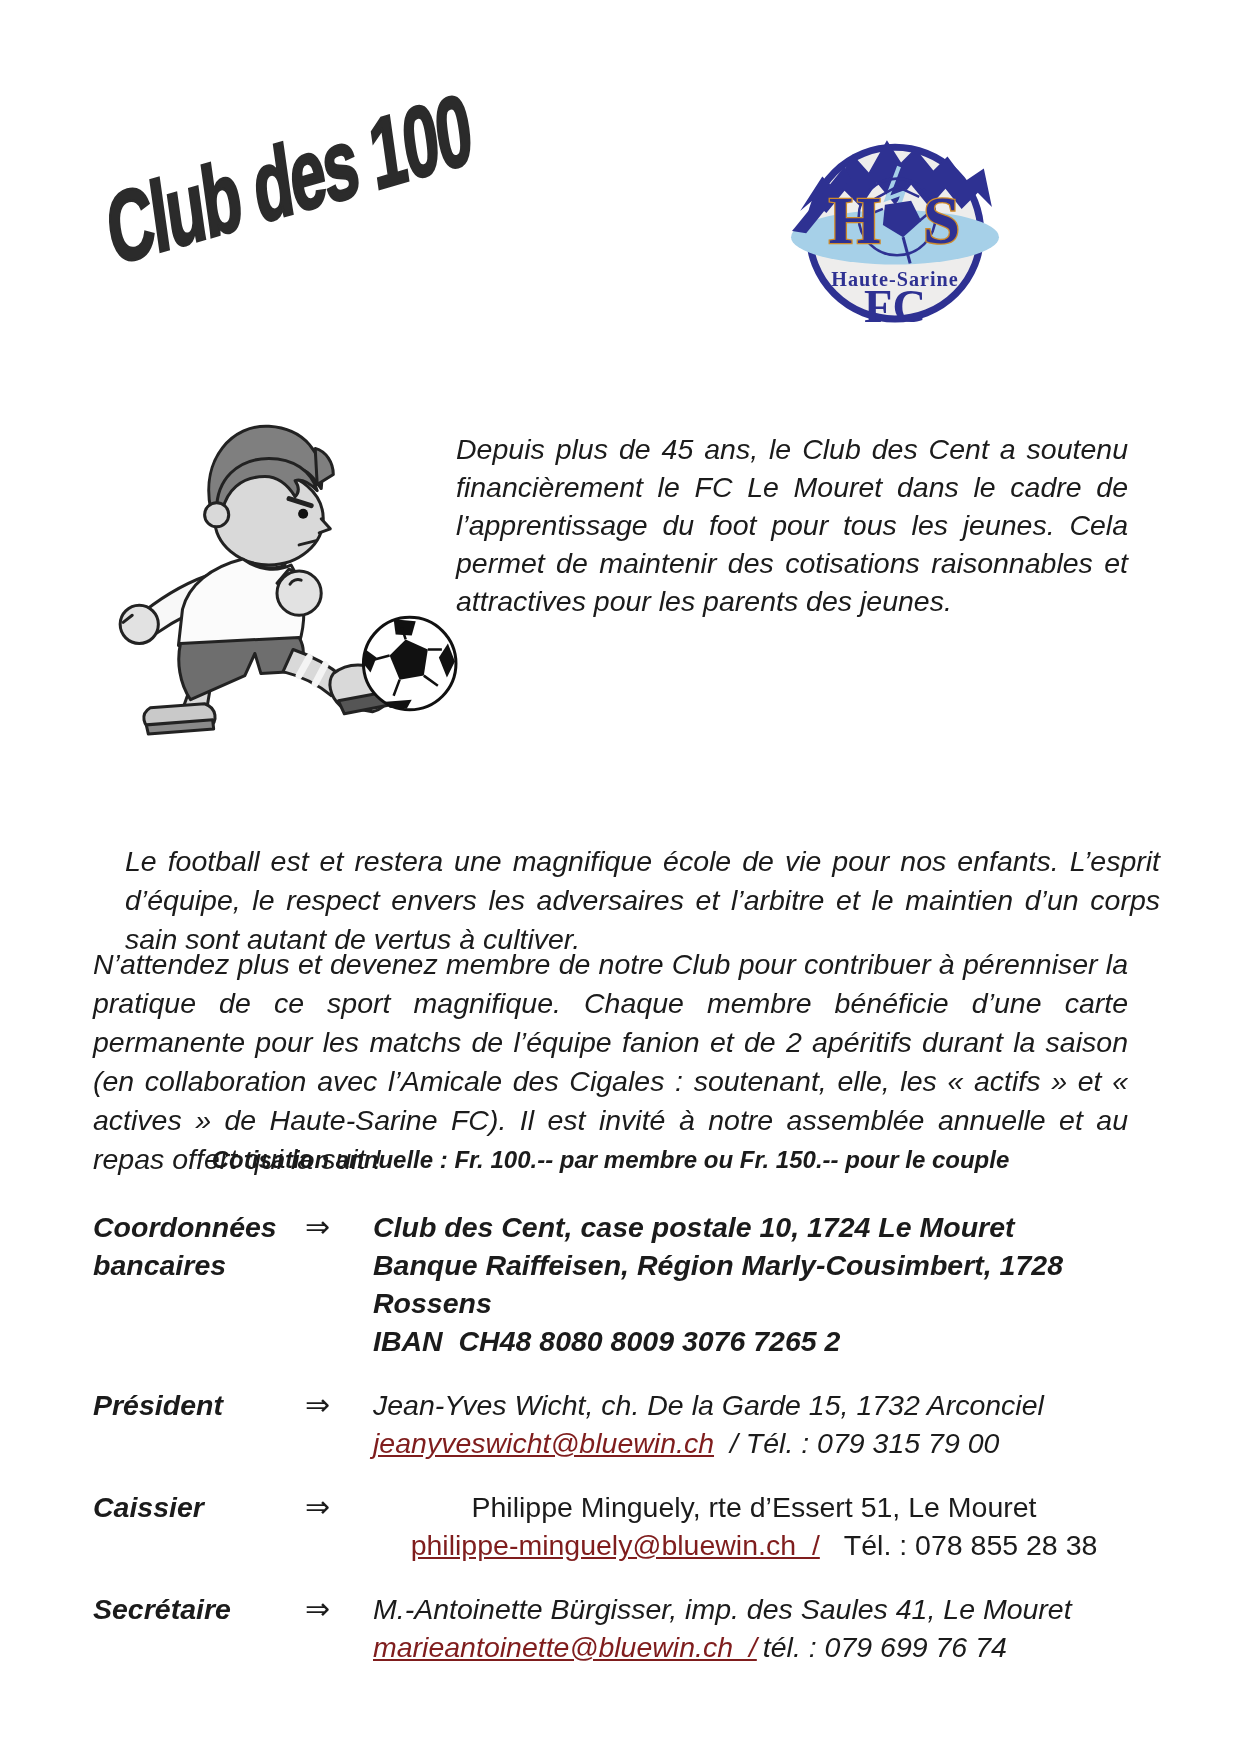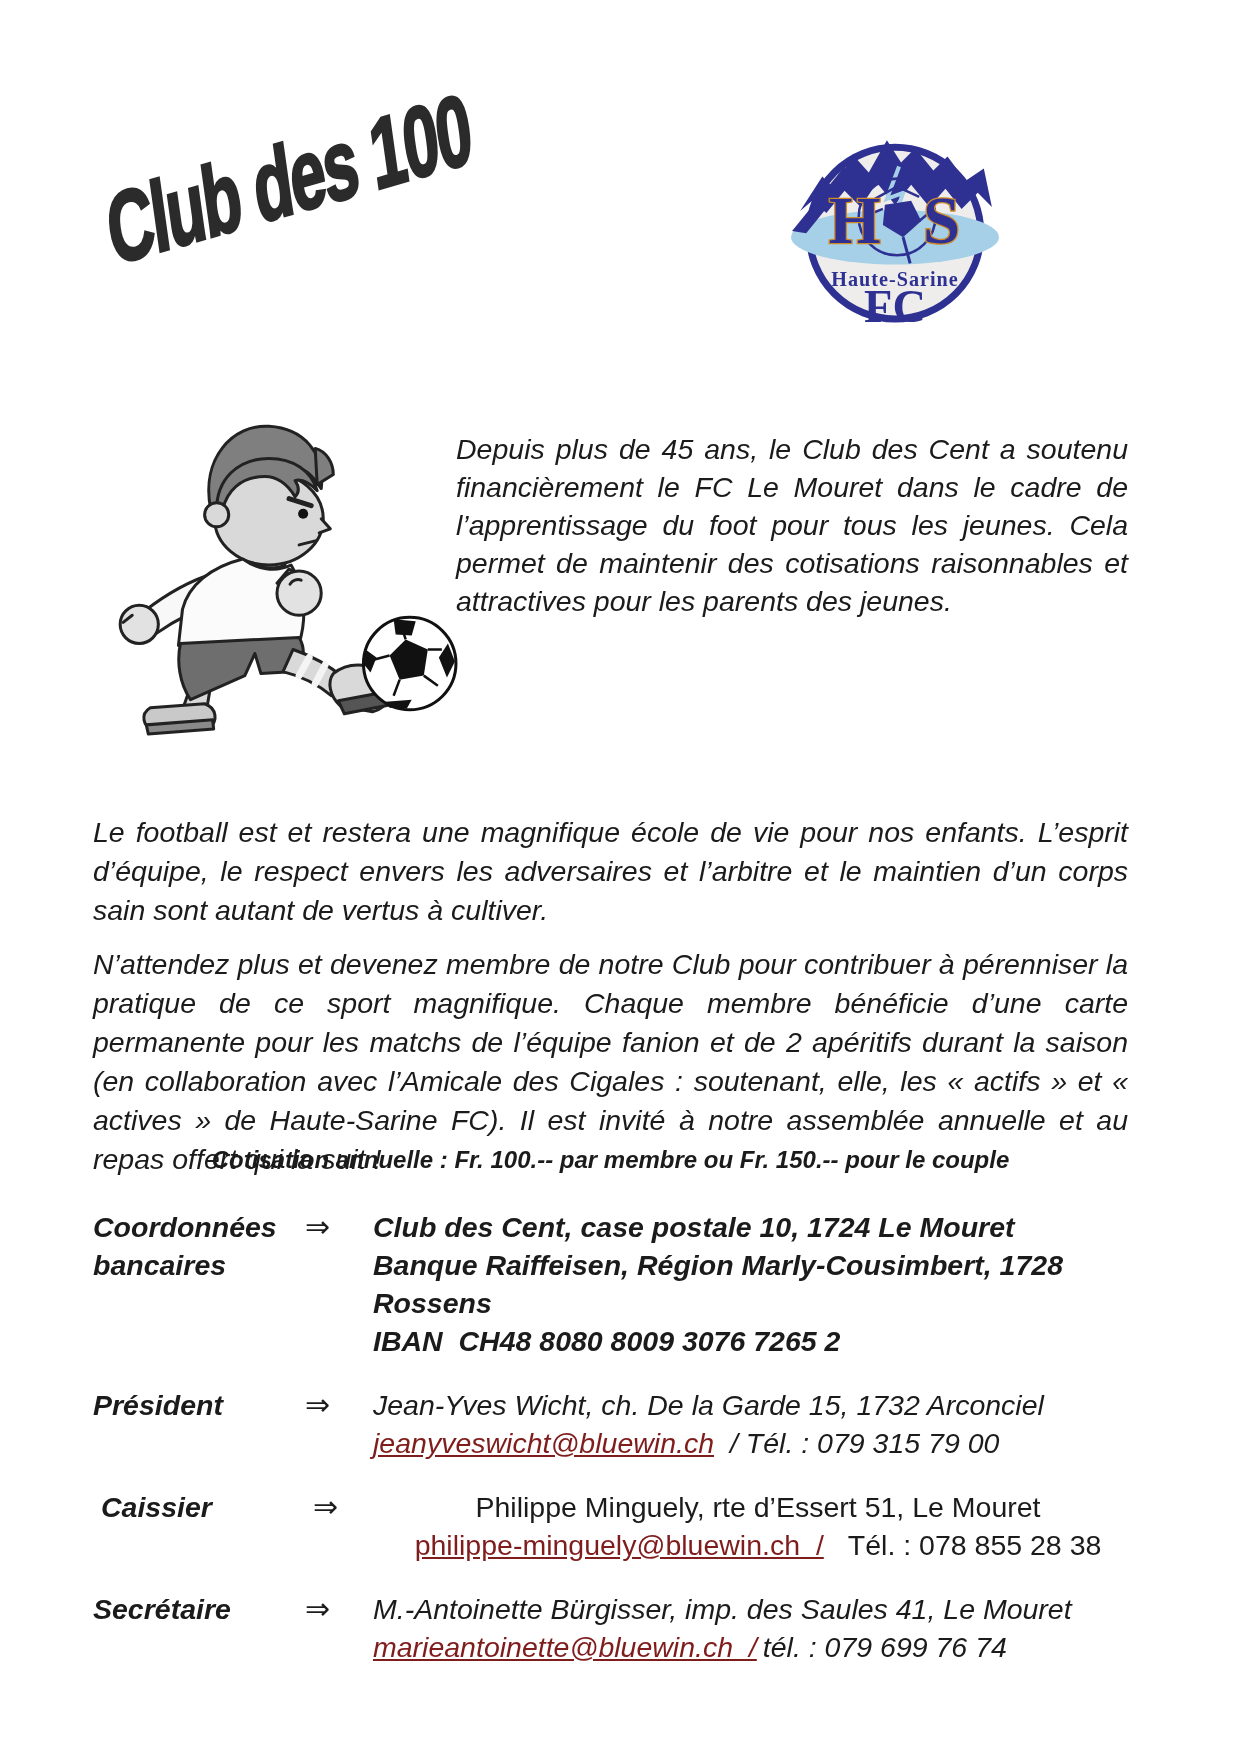--- a/index.html
+++ b/index.html
@@ -29,39 +29,39 @@
   .cartoon{position:absolute;left:92px;top:386px;}
 
   
   .intro{position:absolute;left:456px;top:430px;width:672px;
     font-style:italic;font-size:28.5px;line-height:38px;text-align:justify;}
   .intro p{margin:0;}
   .intro p + p{margin-top:30px;}
 
   .para{position:absolute;left:93px;width:1035px;margin:0;
     font-style:italic;font-size:28.5px;line-height:39px;text-align:justify;}
-  #p-values{top:813px;}
+  #p-values{top:842px;margin-left:32px;}
   #p-membership{top:945px;}
 
   .fee{position:absolute;left:93px;top:1146px;width:1035px;margin:0;
     text-align:center;font-weight:bold;font-style:italic;font-size:24px;}
 
   
   .contacts{position:absolute;left:93px;top:1208px;width:1042px;
     font-size:28.5px;line-height:38px;}
   .row{display:flex;align-items:flex-start;margin-bottom:26px;}
   .row .label{width:212px;font-style:italic;flex:0 0 auto;font-weight:bold;}
   .row.bank .label{font-weight:bold;}
   .row .arrow{width:68px;flex:0 0 auto;font-size:30px;color:#1b1b1b;}
   .row .content{flex:1;}
   .row.bank .content{font-weight:bold;font-style:italic;}
   .row.bank .content div{white-space:pre-wrap;}
   .row.president .content,.row.secretary .content{font-style:italic;}
   .row.treasurer .content{font-style:normal;text-align:center;}
-  .row.treasurer .label{font-style:italic;margin-left:8px;}
+  .row.treasurer .label{font-style:italic;}
   a.mail{color:#7f1d1d;text-decoration:underline;white-space:pre-wrap;cursor:pointer;}
   .after{margin-left:16px;}
   .row.treasurer .after{margin-left:24px;}
   .row.secretary .after{margin-left:6px;}
 </style>
 </head>
 <body>
 
 <div class="page">
 

